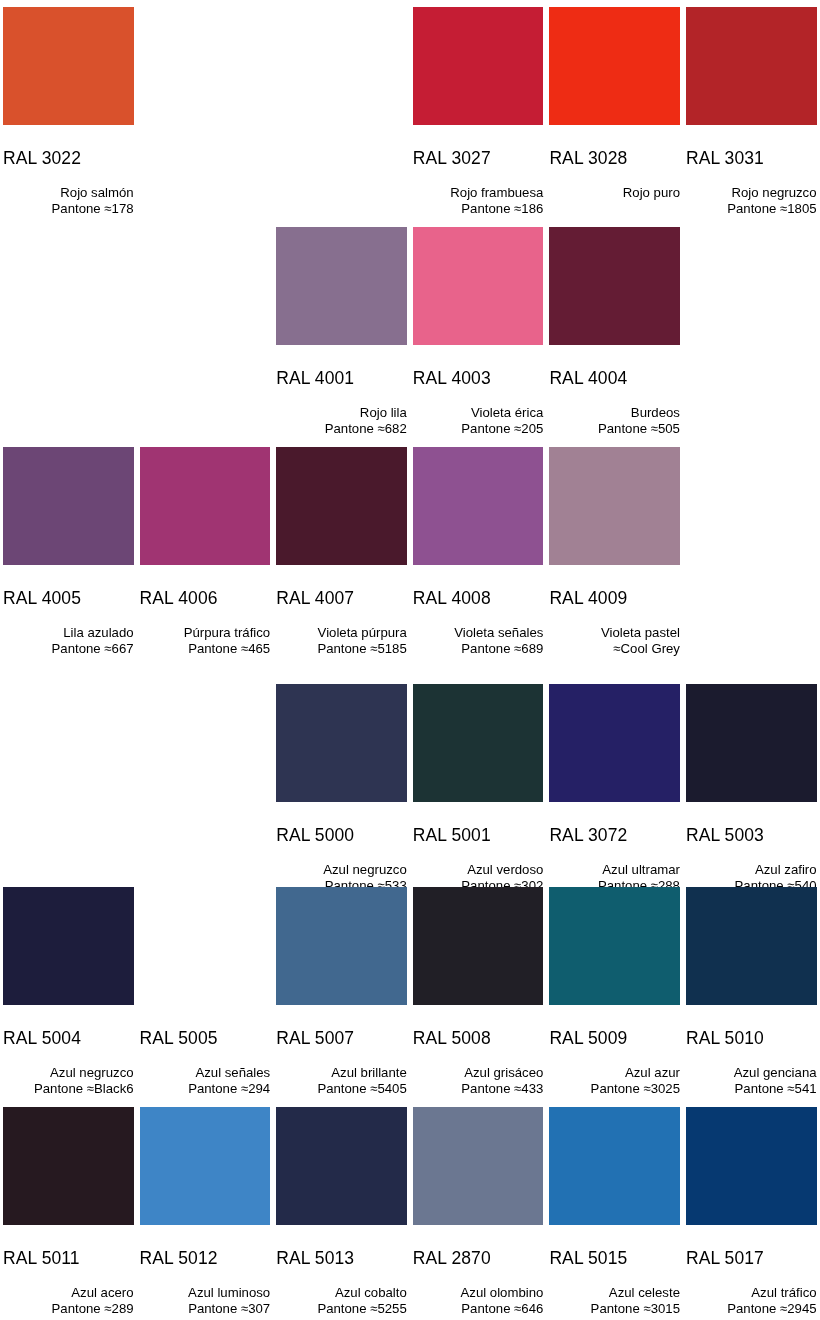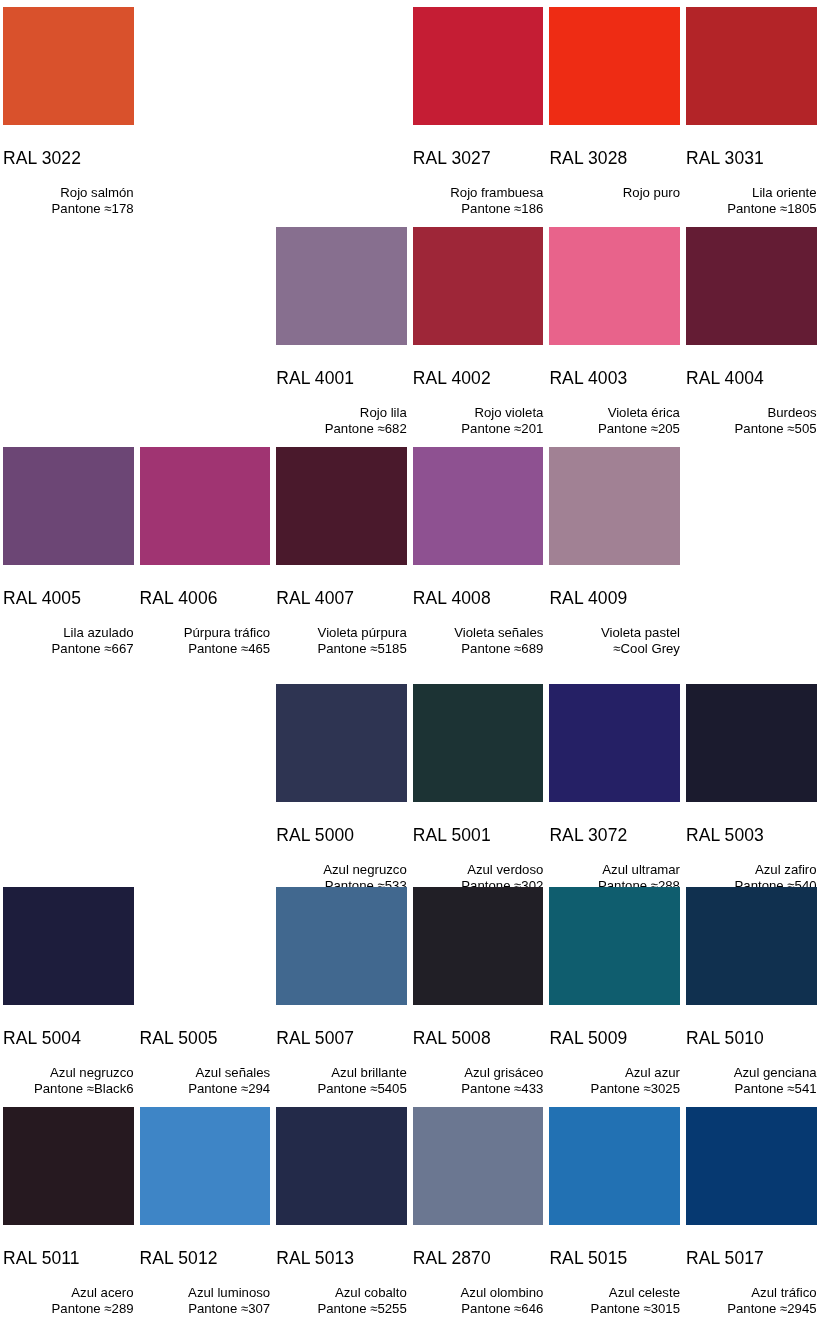--- a/index.html
+++ b/index.html
@@ -105,21 +105,21 @@
         <div class="ral-code">RAL 3028</div>
         <div class="meta">
           <span class="meta-line">Rojo puro</span>
           <span class="meta-line"></span>
         </div>
       </div>
       <div class="color-cell">
         <div class="swatch" title="RAL 3031" style="background: rgb(179, 36, 40);"></div>
         <div class="ral-code">RAL 3031</div>
         <div class="meta">
-          <span class="meta-line">Lila oriente</span>
+          <span class="meta-line">Rojo negruzco</span>
           <span class="meta-line">Pantone ≈1805</span>
         </div>
       </div>
     </div>
     <div class="color-row" style="top: 220px;">
       <div class="color-cell">
         <div class="swatch empty" title=""></div>
         <div class="ral-code hidden-text"></div>
         <div class="meta">
           <span class="meta-line"></span>
@@ -133,28 +133,20 @@
           <span class="meta-line"></span>
           <span class="meta-line"></span>
         </div>
       </div>
       <div class="color-cell">
         <div class="swatch" title="RAL 4001" style="background: rgb(135, 111, 143);"></div>
         <div class="ral-code">RAL 4001</div>
         <div class="meta">
           <span class="meta-line">Rojo lila</span>
           <span class="meta-line">Pantone ≈682</span>
-        </div>
-      </div>
-      <div class="color-cell">
-        <div class="swatch" title="RAL 4002" style="background: rgb(158, 38, 56);"></div>
-        <div class="ral-code">RAL 4002</div>
-        <div class="meta">
-          <span class="meta-line">Rojo violeta</span>
-          <span class="meta-line">Pantone ≈201</span>
         </div>
       </div>
       <div class="color-cell">
         <div class="swatch" title="RAL 4003" style="background: rgb(232, 99, 139);"></div>
         <div class="ral-code">RAL 4003</div>
         <div class="meta">
           <span class="meta-line">Violeta érica</span>
           <span class="meta-line">Pantone ≈205</span>
         </div>
       </div>

